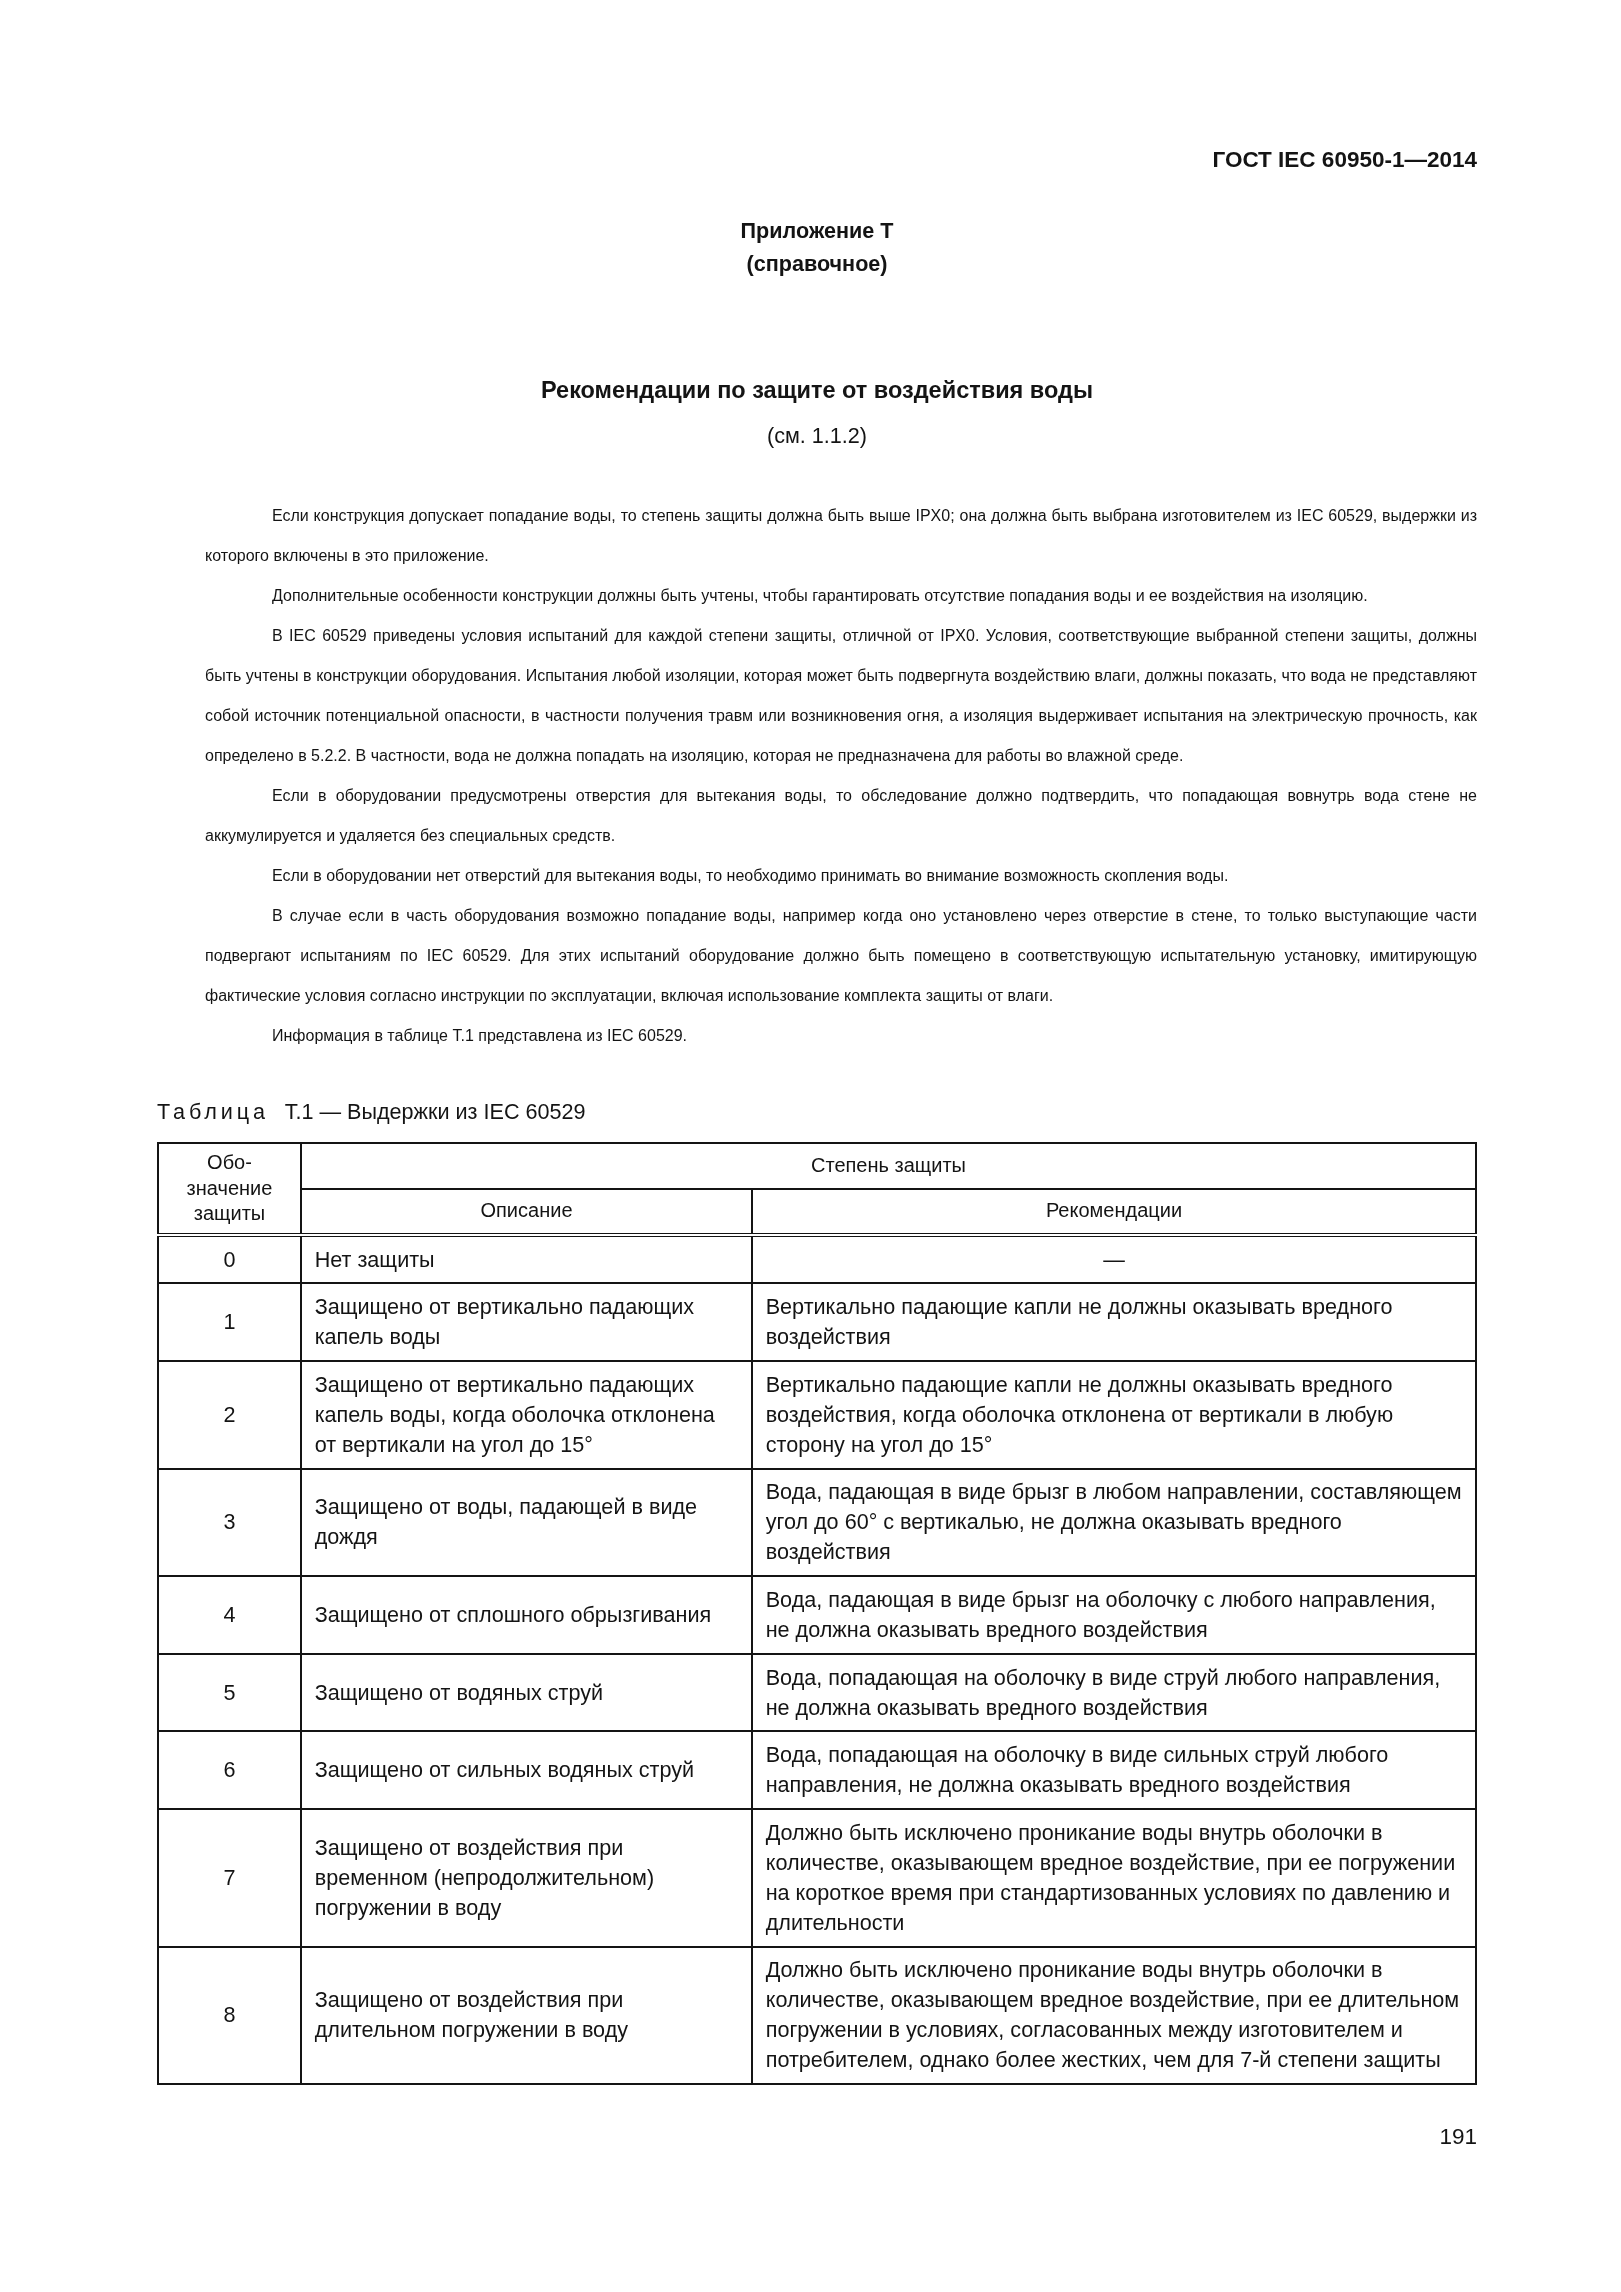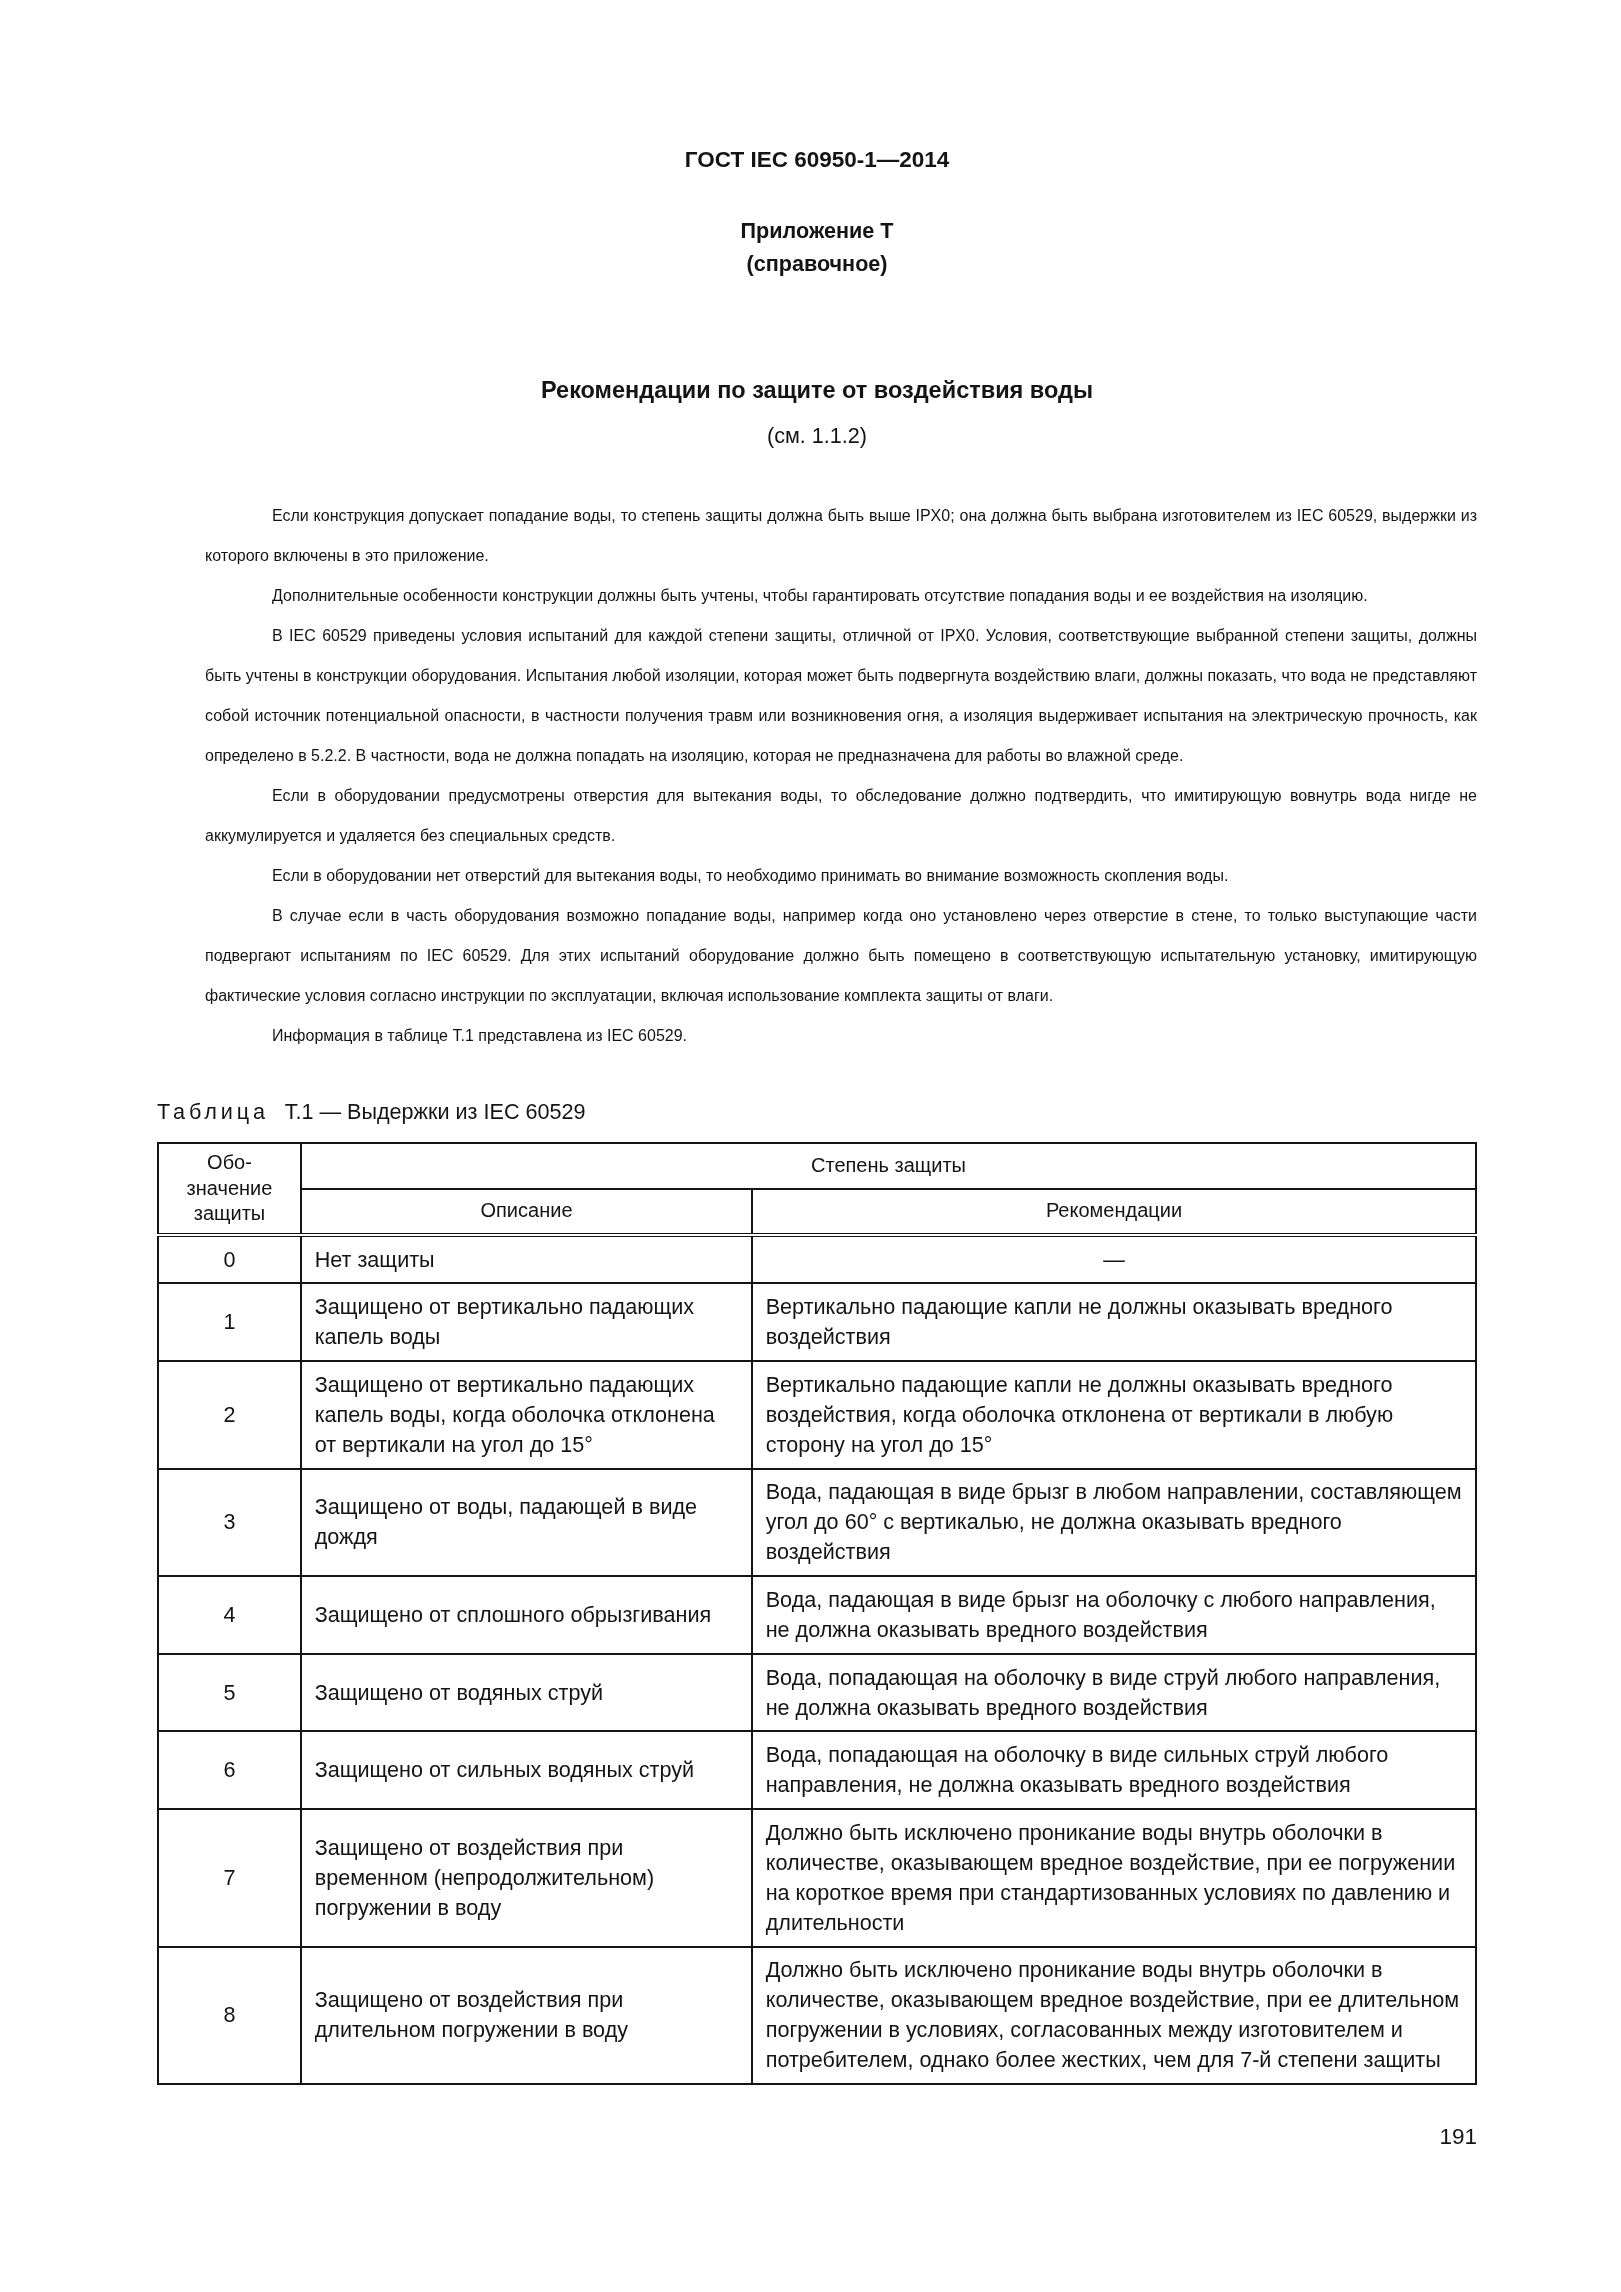--- a/index.html
+++ b/index.html
@@ -11,21 +11,21 @@
     color: #141414;
   }
   .page {
     width: 1621px;
     min-height: 2293px;
     background: #ffffff;
     padding: 147px 144px 29px 157px;
     position: relative;
   }
   .doc-header {
-    text-align: center;
+    text-align: right;
     font-weight: bold;
     font-size: 22.5px;
   }
   .appendix-title {
     text-align: center;
     font-weight: bold;
     font-size: 21.6px;
     margin-top: 45px;
   }
   .appendix-subtitle {
@@ -110,21 +110,21 @@
   <div class="appendix-title">Приложение Т</div>
   <div class="appendix-subtitle">(справочное)</div>
 
   <div class="section-title">Рекомендации по защите от воздействия воды</div>
   <div class="section-ref">(см. 1.1.2)</div>
 
   <div class="body-text">
     <p>Если конструкция допускает попадание воды, то степень защиты должна быть выше IPX0; она должна быть выбрана изготовителем из IEC 60529, выдержки из которого включены в это приложение.</p>
     <p>Дополнительные особенности конструкции должны быть учтены, чтобы гарантировать отсутствие попадания воды и ее воздействия на изоляцию.</p>
     <p>В IEC 60529 приведены условия испытаний для каждой степени защиты, отличной от IPX0. Условия, соответствующие выбранной степени защиты, должны быть учтены в конструкции оборудования. Испытания любой изоляции, которая может быть подвергнута воздействию влаги, должны показать, что вода не представляют собой источник потенциальной опасности, в частности получения травм или возникновения огня, а изоляция выдерживает испытания на электрическую прочность, как определено в 5.2.2. В частности, вода не должна попадать на изоляцию, которая не предназначена для работы во влажной среде.</p>
-    <p>Если в оборудовании предусмотрены отверстия для вытекания воды, то обследование должно подтвердить, что имитирующую вовнутрь вода нигде не аккумулируется и удаляется без специальных средств.</p>
+    <p>Если в оборудовании предусмотрены отверстия для вытекания воды, то обследование должно подтвердить, что попадающая вовнутрь вода стене не аккумулируется и удаляется без специальных средств.</p>
     <p>Если в оборудовании нет отверстий для вытекания воды, то необходимо принимать во внимание возможность скопления воды.</p>
     <p>В случае если в часть оборудования возможно попадание воды, например когда оно установлено через отверстие в стене, то только выступающие части подвергают испытаниям по IEC 60529. Для этих испытаний оборудование должно быть помещено в соответствующую испытательную установку, имитирующую фактические условия согласно инструкции по эксплуатации, включая использование комплекта защиты от влаги.</p>
     <p>Информация в таблице Т.1 представлена из IEC 60529.</p>
   </div>
 
   <div class="table-caption">
     <span class="caption-label">Таблица</span><span>Т.1 — Выдержки из IEC 60529</span>
   </div>
 
   <table class="ip-table">

